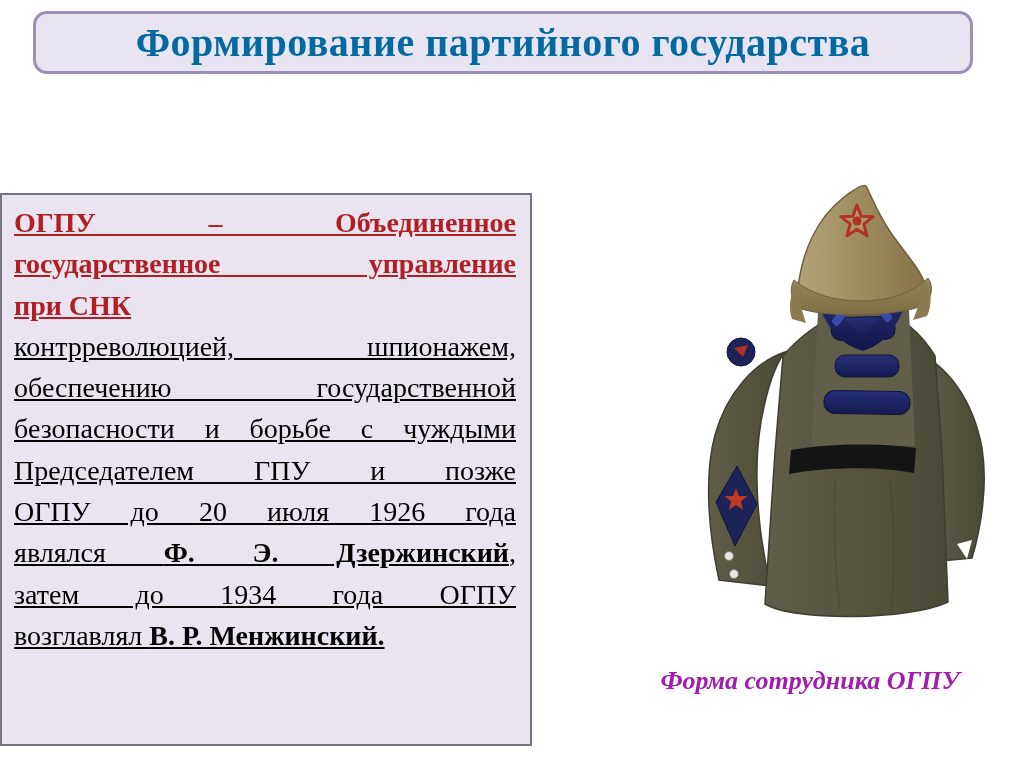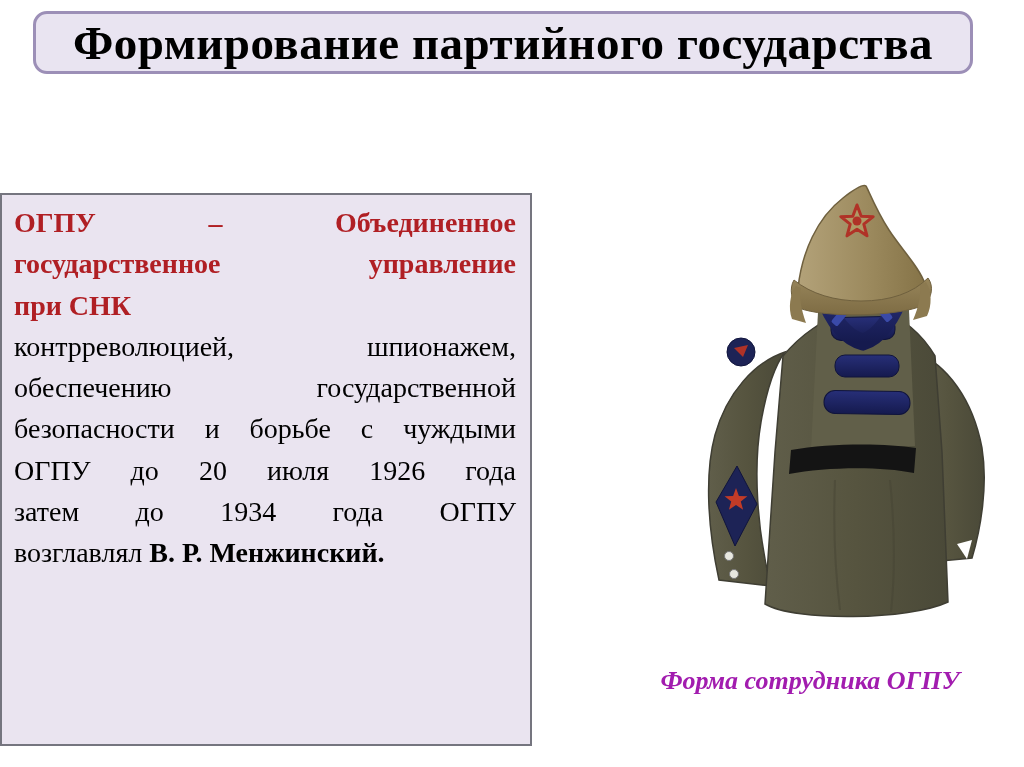--- a/index.html
+++ b/index.html
@@ -8,32 +8,32 @@
     background:#ffffff;
     font-family:"Liberation Serif", serif;
   }
   
   .banner{
     position:absolute;left:33px;top:11px;width:940px;height:63px;
     background:#E9E4F1;border:3px solid #9C8FB7;border-radius:14px;
     box-sizing:border-box;display:flex;align-items:center;justify-content:center;
   }
   .banner h1{
-    margin:0;font-size:47px;font-weight:bold;color:#000000;letter-spacing:.5px;
+    margin:0;font-size:40px;font-weight:bold;color:#0369a1;letter-spacing:.5px;
     font-family:"Liberation Serif", serif;
   }
   
   .infobox{
     position:absolute;left:0;top:193px;width:532px;height:553px;
     background:#EAE4F0;border:2px solid #75757F;box-sizing:border-box;
     padding:7px 14px 0 12px;
   }
   .line{
     font-size:28px;line-height:41.3px;color:#000000;
-    text-align:justify;text-align-last:justify;
+    text-align:justify;text-align-last:justify;text-decoration:underline;
   }
   .line.end{text-align-last:left;}
   .line.red{color:#B01F24;font-weight:bold;}
   .line b{font-weight:bold;}
   
   .figure{position:absolute;left:685px;top:160px;width:330px;height:500px;}
   .caption{
     position:absolute;left:600px;top:666px;width:420px;
     text-align:center;font-size:26px;font-style:italic;font-weight:bold;
     color:#a21caf;
@@ -46,21 +46,23 @@
   <h1>Формирование партийного государства</h1>
 </div>
 
 <div class="infobox">
   <div class="line red">ОГПУ – Объединенное</div>
   <div class="line red">государственное управление</div>
   <div class="line red end">при СНК</div>
   <div class="line">контрреволюцией, шпионажем,</div>
   <div class="line">обеспечению государственной</div>
   <div class="line">безопасности и борьбе с чуждыми</div>
+  <div class="line">Председателем ГПУ и позже</div>
   <div class="line">ОГПУ до 20 июля 1926 года</div>
+  <div class="line"><span>являлся </span><b>Ф. Э. Дзержинский</b><span>,</span></div>
   <div class="line">затем до 1934 года ОГПУ</div>
   <div class="line end"><span>возглавлял </span><b>В. Р. Менжинский.</b><span></span></div>
 </div>
 
 <svg class="figure" viewBox="0 0 330 500" xmlns="http://www.w3.org/2000/svg">
   <defs>
     <linearGradient id="tan" x1="0" y1="0" x2="1" y2="0">
       <stop offset="0" stop-color="#B3A279"></stop>
         <stop offset="0.55" stop-color="#9C8A5E"></stop>
         <stop offset="1" stop-color="#857347"></stop>

